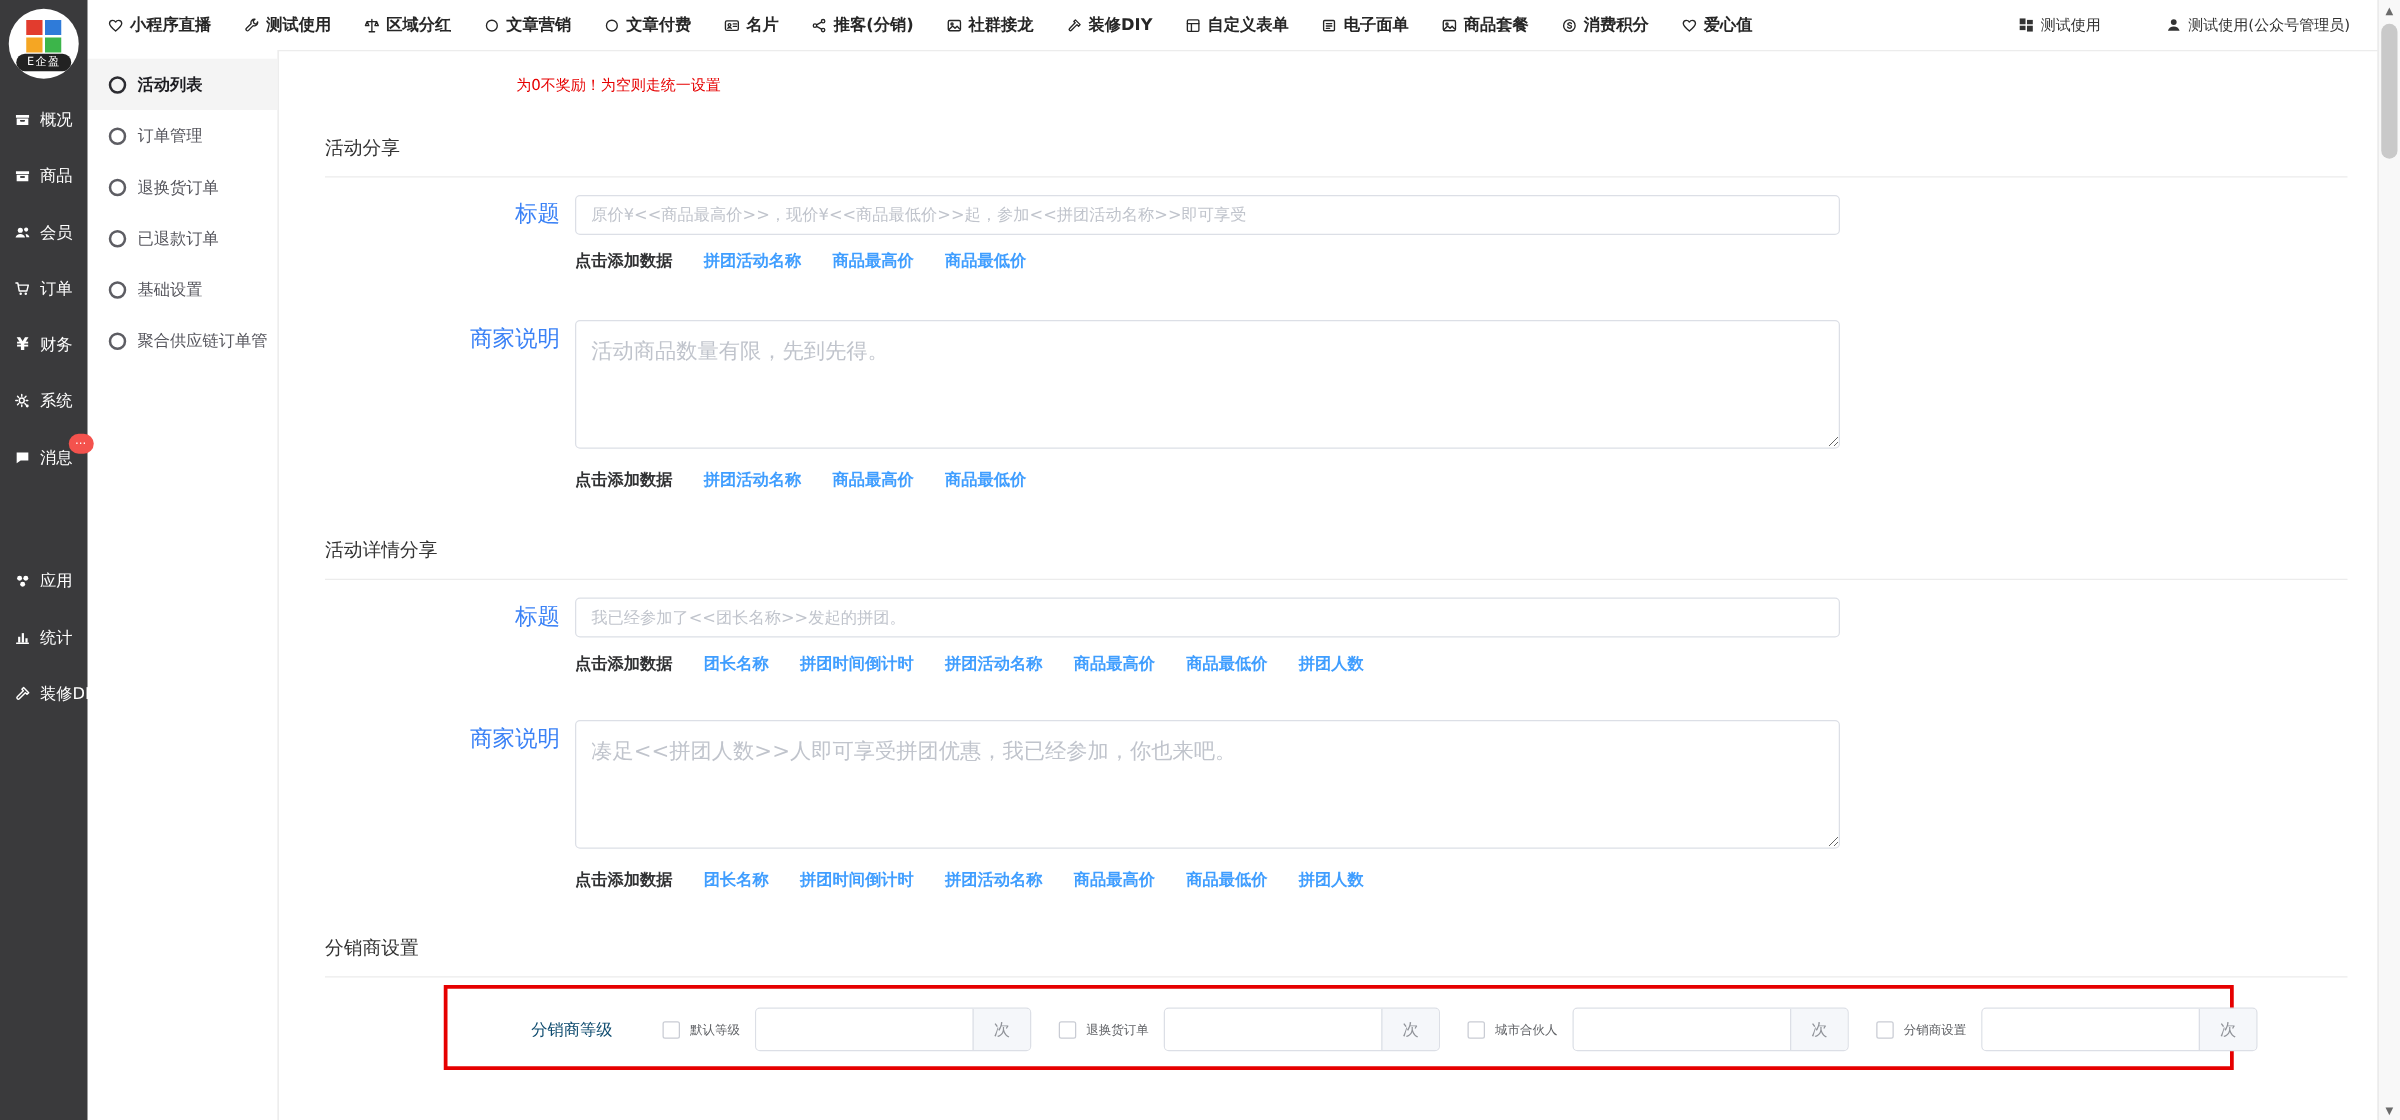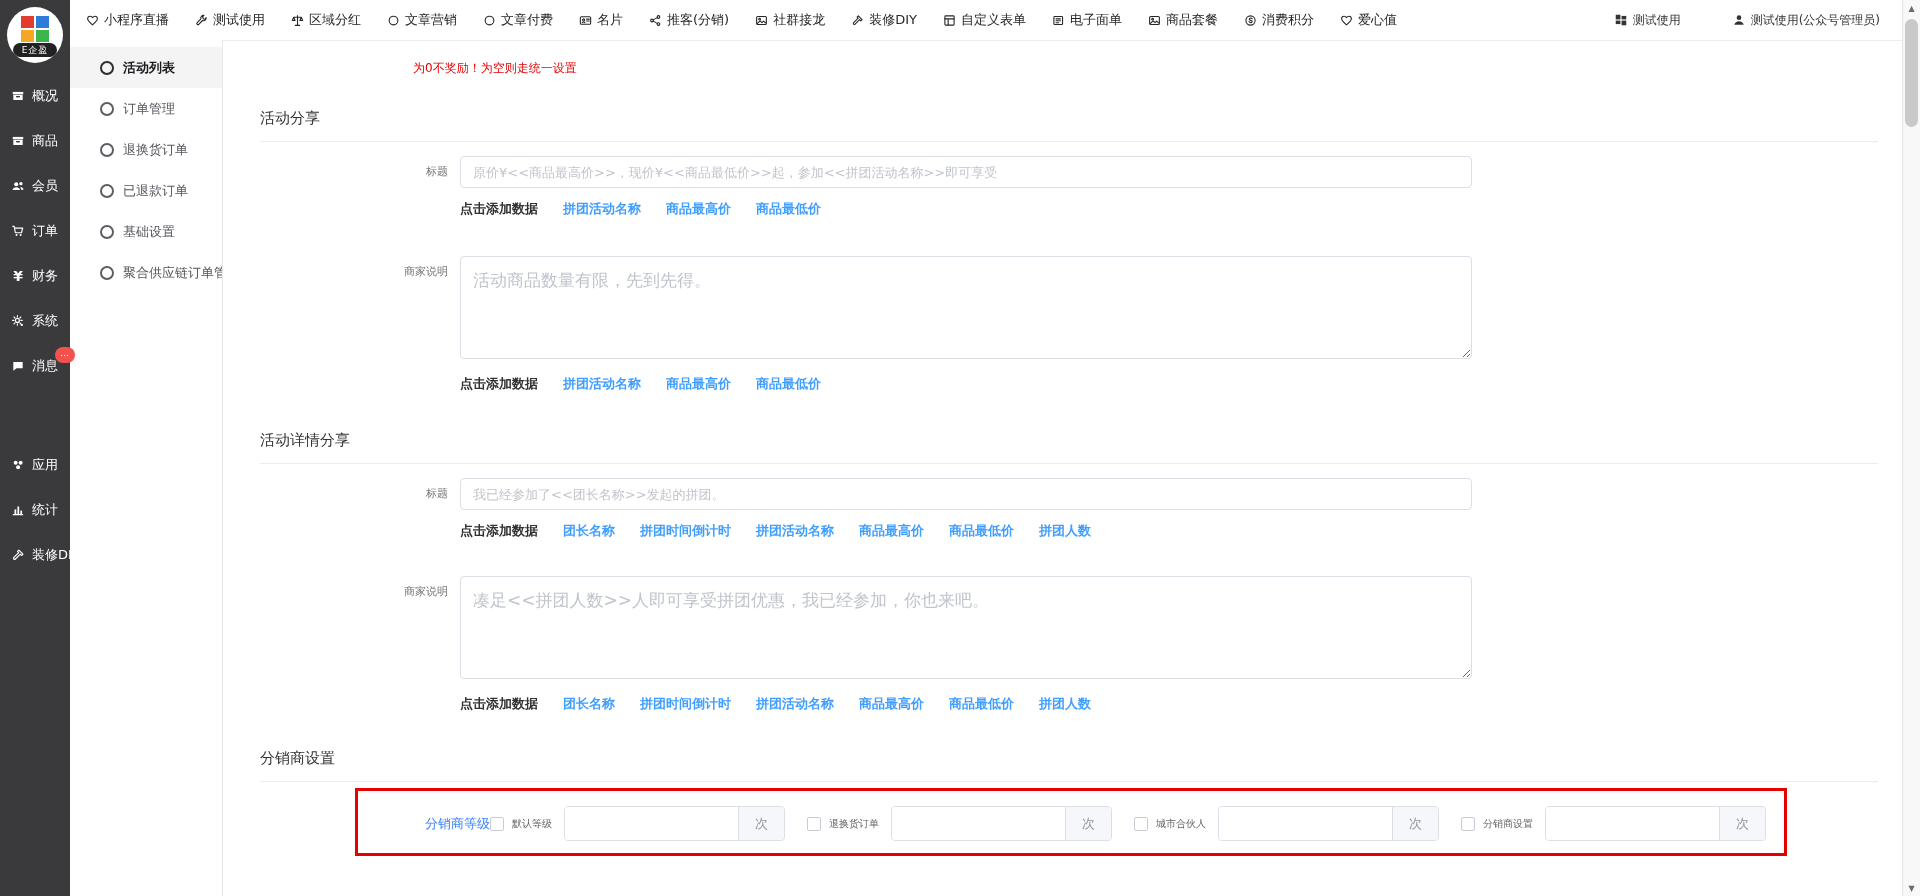--- a/index.html
+++ b/index.html
@@ -20,53 +20,53 @@
   .rail-item .ic{width:14px;height:14px}
   .rail-gap{margin-top:54px}
   .yen{font-size:14px;font-weight:bold;width:14px;text-align:center;flex:none}
   .msg-wrap{position:relative;display:inline-block}
   .badge{position:absolute;top:-10px;right:-17px;background:#f4524d;color:#fff;border-radius:9px;
          font-size:9px;line-height:9px;padding:2px 5px 5px;letter-spacing:1px}
 
   
   .topnav{position:absolute;left:70px;right:0;top:0;height:40px;background:#fff;border-bottom:1px solid #ececec;
           display:flex;align-items:center;gap:26px;padding-left:16px;z-index:3}
-  .nav-item{display:flex;align-items:center;gap:5px;font-size:13px;font-weight:normal;color:#262626;cursor:pointer;white-space:nowrap}
+  .nav-item{display:flex;align-items:center;gap:5px;font-size:13px;font-weight:bold;color:#262626;cursor:pointer;white-space:nowrap}
   .nav-right{position:absolute;right:40px;top:0;height:40px;display:flex;align-items:center;gap:51px}
   .nav-right .nav-item{font-weight:normal;font-size:12px;color:#333}
   .nav-right .ic{width:14px;height:14px}
 
   
   .submenu{position:absolute;left:70px;top:40px;bottom:0;width:152px;background:#fff;border-right:1px solid #e8e8e8;padding-top:7px;z-index:4}
-  .sub-item{height:41px;display:flex;align-items:center;gap:9px;padding-left:30px;font-size:13px;color:#55555c;cursor:pointer}
+  .sub-item{height:41px;display:flex;align-items:center;gap:9px;padding-left:17px;font-size:13px;color:#55555c;cursor:pointer}
   .sub-item .dot{width:10px;height:10px;border:2px solid #5d5d63;border-radius:50%;flex:none}
   .sub-item span{white-space:nowrap;overflow:hidden;max-width:112px}
   .sub-item.active{background:#f4f4f4;color:#1c1c21;font-weight:bold}
   .sub-item.active .dot{border-color:#2c2c31}
 
   
   .main{position:absolute;left:222px;top:40px;right:17px;bottom:0;background:#fff;overflow:hidden}
   .content{padding:0 25px 0 38px}
   .top-note{color:#e60000;font-size:12px;margin:20px 0 0 153px}
   .section-title{margin-top:32px;font-size:15px;color:#333;padding-bottom:13px;border-bottom:1px solid #ececec}
   .frow{display:flex;align-items:flex-start;margin-top:14px}
-  .flabel{width:188px;text-align:right;padding-right:12px;font-size:11px;color:#737373;line-height:32px;flex:none}
+  .flabel{width:188px;text-align:right;padding-right:12px;font-size:18px;color:#3b82f6;line-height:32px;flex:none}
   .ffield{width:1012px}
   .text-input{width:100%;height:32px;border:1px solid #dcdfe6;border-radius:4px;padding:0 12px;font-size:13px;color:#333;
               box-sizing:border-box;font-family:inherit;outline:none}
   textarea.text-area{width:100%;height:103px;border:1px solid #dcdfe6;border-radius:4px;padding:12px 12px;font-size:17px;color:#333;
               box-sizing:border-box;font-family:inherit;outline:none}
   ::placeholder{color:#c0c4cc;opacity:1}
   .addrow{display:flex;gap:25px;margin:12px 0 0 200px;font-size:13px;font-weight:bold;color:#303133;align-items:center}
   .addrow a{color:#409eff;cursor:pointer}
   .mt38{margin-top:38px}.mt36{margin-top:36px}
 
   .dist-box{margin:6px 0 0 95px;width:1432px;box-sizing:border-box;border:3px solid #e60000;padding:15px 0 12px}
   .dist-row{display:flex;align-items:center}
-  .dist-label{margin-left:60px;width:72px;text-align:right;font-size:13px;color:#3b82f6;flex:none;white-space:nowrap}
+  .dist-label{margin-left:60px;width:72px;text-align:right;font-size:13px;color:#0c4a6e;flex:none;margin-right:40px;white-space:nowrap}
   .tier{display:flex;align-items:center;margin-right:22px}
   .cb{appearance:none;-webkit-appearance:none;width:14px;height:14px;border:1px solid #c9ccd4;border-radius:2px;background:#fff;margin:0 8px 0 0;cursor:pointer}
   .tier-name{font-size:10px;color:#606266;margin-right:12px;white-space:nowrap}
   .igroup{display:flex;border:1px solid #dcdfe6;border-radius:4px;overflow:hidden;height:33px;background:#fff}
   .igroup input{width:153px;border:none;padding:0 10px;font-size:13px;outline:none;font-family:inherit}
   .suffix{width:45px;background:#f5f7fa;border-left:1px solid #dcdfe6;color:#909399;font-size:13px;
           display:flex;align-items:center;justify-content:center;flex:none}
   .dist-note{color:#e60000;font-size:12px;margin:13px 0 0 152px}
 
   

